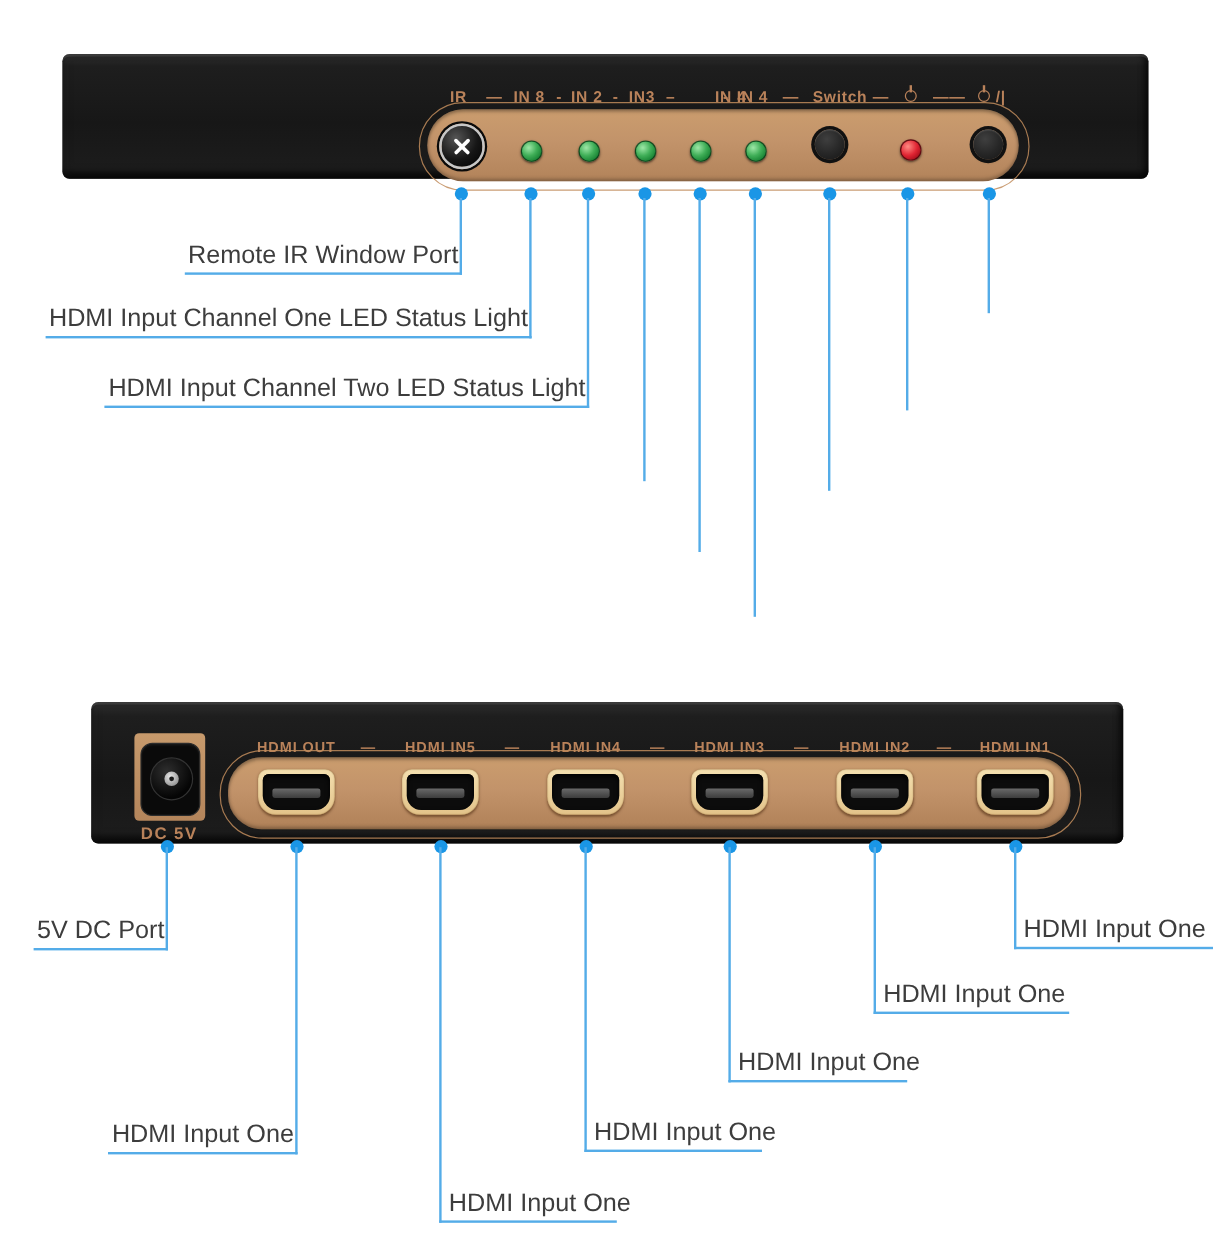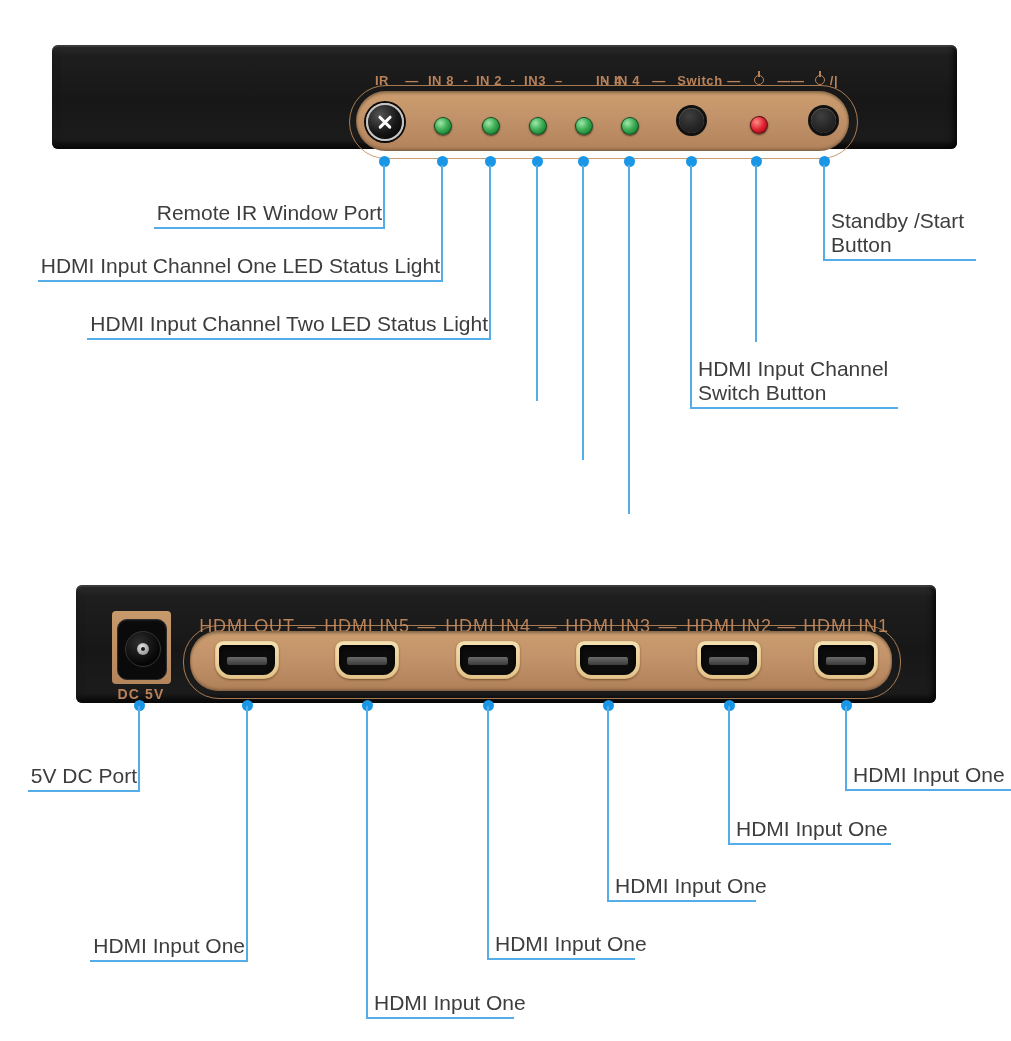--- a/index.html
+++ b/index.html
@@ -55,21 +55,21 @@
   .ports-panel{position:absolute;border-radius:28px;
     background:linear-gradient(180deg,#cb9d6e 0%,#c2936a 45%,#b08158 100%);
     box-shadow:inset 0 2px 3px rgba(0,0,0,.35), inset 0 -2px 3px rgba(0,0,0,.25);}
   .port{position:absolute;width:64px;height:38px;border-radius:8px 8px 15px 15px;
         background:linear-gradient(180deg,#f4e0b0,#e3c38a);
         box-shadow:0 1px 2px rgba(60,30,5,.5), inset 0 0 1px #8a6230;}
   .port-cavity{position:absolute;left:4px;top:4px;right:4px;bottom:4px;border-radius:5px 5px 12px 12px;
         background:#0c0c0c;box-shadow:inset 0 2px 4px #000;}
   .port-tongue{position:absolute;left:8px;top:12px;right:8px;height:8px;border-radius:2px;
         background:linear-gradient(180deg,#6a6a6a,#3c3c3c);}
-  .blabel{position:absolute;transform:translateX(-50%);font-size:18px;font-weight:normal;
+  .blabel{position:absolute;transform:translateX(-50%);font-size:12px;font-weight:bold;
           letter-spacing:.8px;color:#b9825a;white-space:nowrap;}
   
   .dot{position:absolute;width:11px;height:11px;border-radius:50%;background:#1a96e6;}
   .vline{position:absolute;width:2px;background:#54ace8;}
   .callout{position:absolute;font-size:21px;color:#3d3d3d;line-height:24px;
            padding:0 3px 2px 3px;border-bottom:2px solid #54ace8;white-space:nowrap;}
   .callout.wrap{white-space:normal;}
   .callout.rt{padding-left:8px;}
 </style>
 </head>
@@ -138,22 +138,20 @@
   <div class="vline" style="left:582px;top:165px;height:295px;"></div>
   <div class="vline" style="left:628px;top:165px;height:349px;"></div>
   <div class="vline" style="left:690px;top:165px;height:244px;"></div>
   <div class="vline" style="left:755px;top:165px;height:177px;"></div>
   <div class="vline" style="left:823px;top:165px;height:96px;"></div>
 
   <div class="callout" style="right:626px;top:201px;">Remote IR Window Port</div>
   <div class="callout" style="right:568px;top:254px;">HDMI Input Channel One LED Status Light</div>
   <div class="callout" style="right:520px;top:312px;">HDMI Input Channel Two LED Status Light</div>
 
-  <div class="callout wrap rt" style="left:823px;top:209px;width:142px;">Standby /Start Button</div>
-  <div class="callout wrap rt" style="left:690px;top:357px;width:197px;">HDMI Input Channel Switch Button</div>
 
   <div class="device back">
 
     <div class="dc-plate" style="left:36px;top:26px;width:59px;height:73px;"></div>
     <div class="dc-jack" style="left:41px;top:34px;">
       <div class="dc-barrel">
         <div class="dc-ring">
             <div class="dc-pin"></div>
           </div>
       </div>

